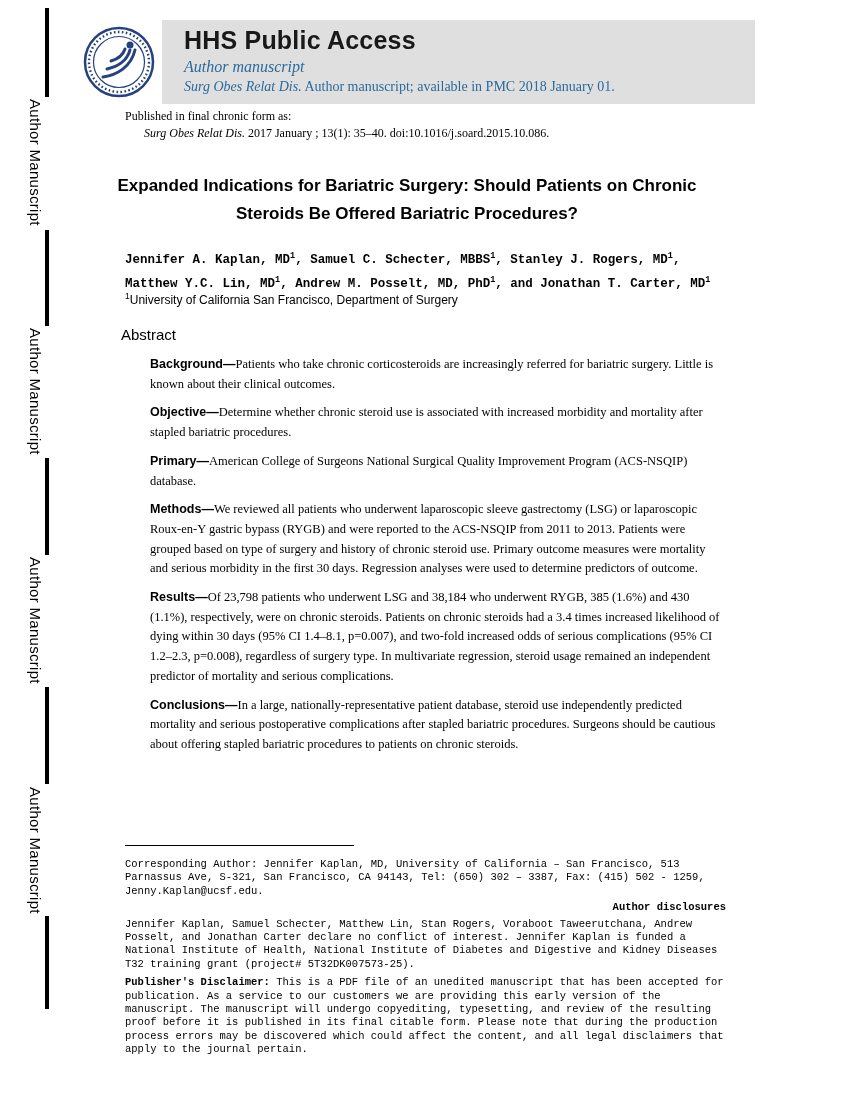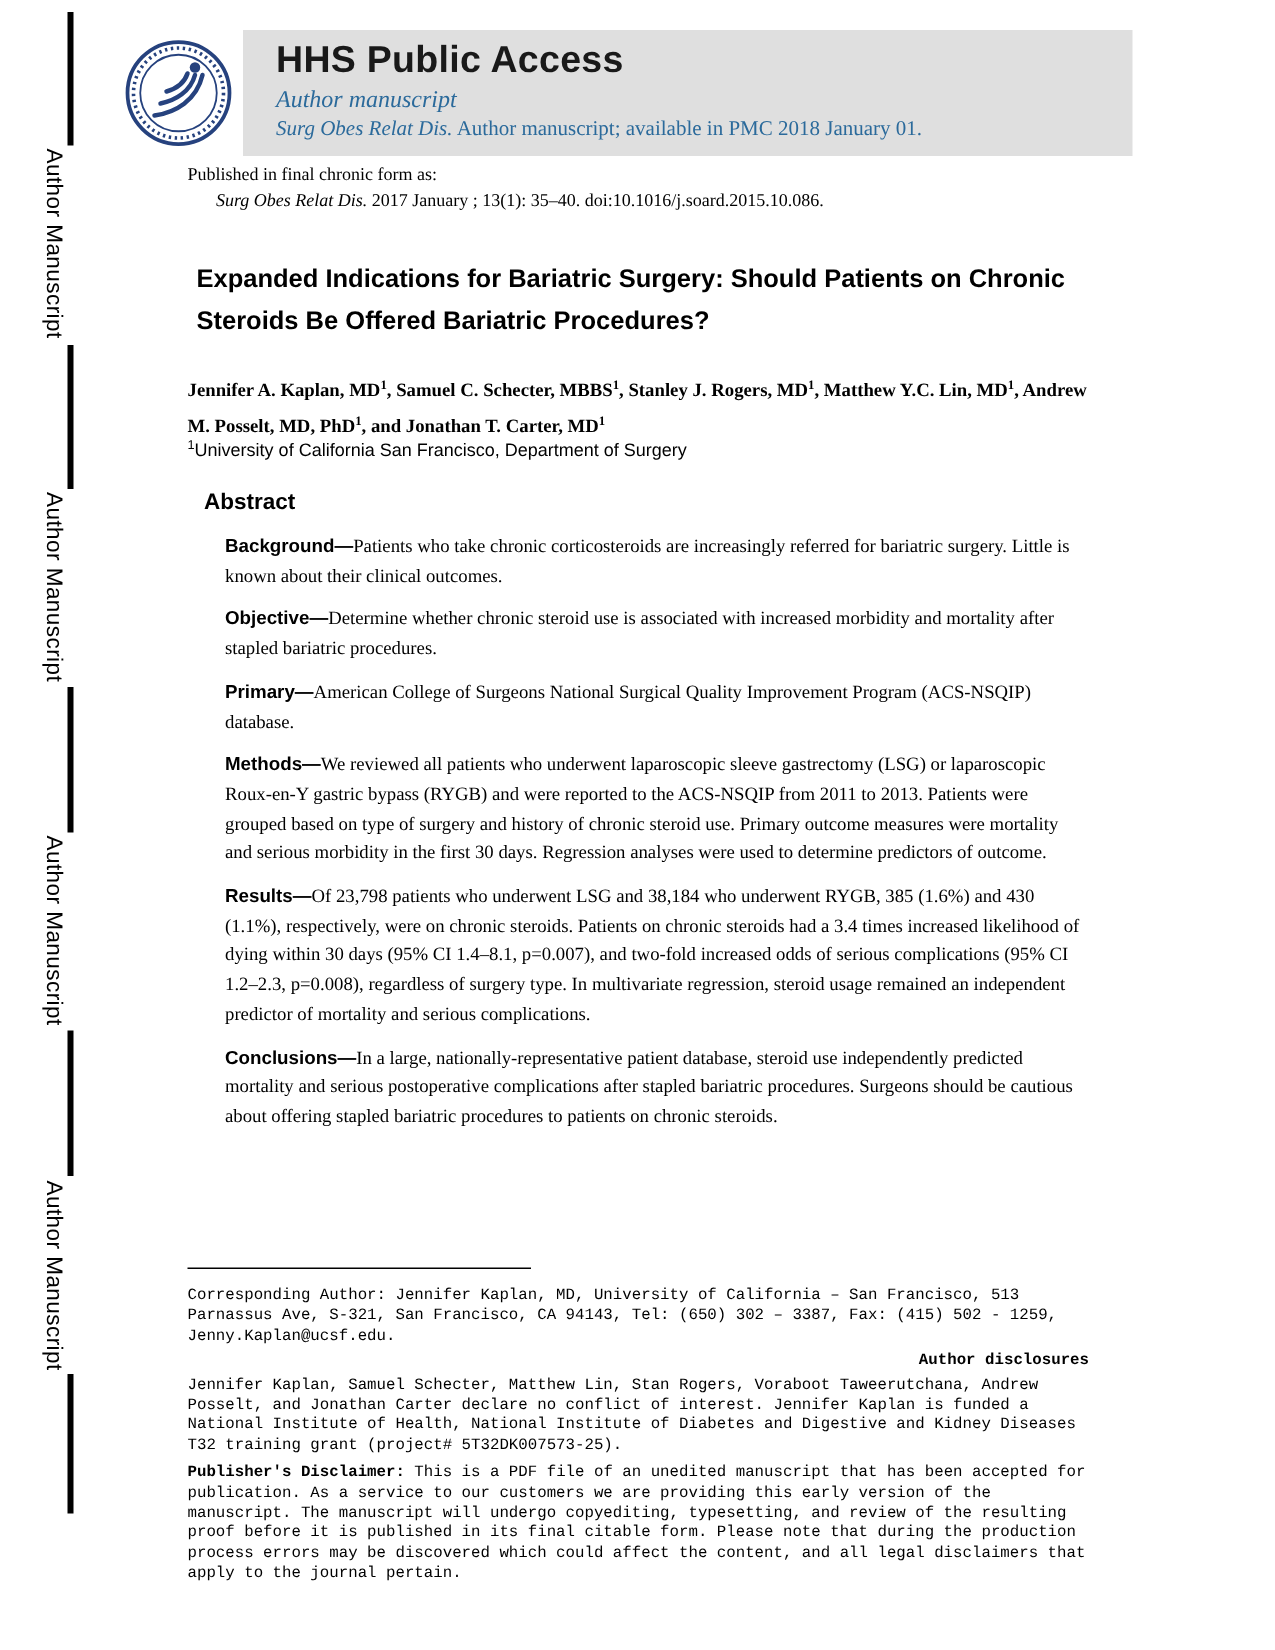--- a/index.html
+++ b/index.html
@@ -24,30 +24,30 @@
   .hhs-title{margin:2px 0 3px;font-family:"Liberation Sans",sans-serif;font-weight:bold;font-size:25px;color:#191919;letter-spacing:.2px;}
   .hhs-sub{margin:0 0 3px;font-size:16px;color:#2b6a9b;}
   .hhs-avail{margin:0;font-size:14px;color:#2b6a9b;}
   .it{font-style:italic;}
 
   
   .pub-line{position:absolute;left:125px;top:109px;font-size:12px;}
   .cite-line{position:absolute;left:133px;top:126px;font-size:12px;margin-left:11px;}
 
   
-  .art-title{position:absolute;left:131px;top:172px;width:600px;margin:0;
-             font-family:"Liberation Sans",sans-serif;font-weight:bold;font-size:17px;line-height:28px;color:#000;}
+  .art-title{position:absolute;left:107px;top:172px;width:600px;margin:0;
+             font-family:"Liberation Sans",sans-serif;font-weight:bold;font-size:17px;line-height:28px;color:#000;text-align:center;}
   .authors{position:absolute;left:125px;top:246px;width:600px;
-           font-family:Liberation Serif, serif;font-weight:bold;font-size:12.5px;line-height:20px;}
+           font-family:Liberation Mono, monospace;font-weight:bold;font-size:12.5px;line-height:20px;}
   .authors sup{font-size:8.5px;}
   .affil{position:absolute;left:125px;top:291px;font-family:"Liberation Sans",sans-serif;font-size:12px;}
   .affil sup{font-size:8.5px;}
 
   
-  .abs-h{position:absolute;left:136px;top:326px;font-family:"Liberation Sans",sans-serif;font-weight:bold;font-size:15px;}
+  .abs-h{position:absolute;left:121px;top:326px;font-family:"Liberation Sans",sans-serif;font-weight:normal;font-size:15px;}
   .abs-wrap{position:absolute;left:150px;top:355px;width:574px;}
   .abs-para{margin:0 0 9px;font-size:12.5px;line-height:19.7px;}
   .abs-label{font-family:"Liberation Sans",sans-serif;font-weight:bold;}
 
   
   .fn-rule{position:absolute;left:125px;top:845px;width:229px;border-top:1.5px solid #000;}
   .fns{position:absolute;left:125px;top:858px;width:601px;font-size:10.5px;line-height:13.4px;font-family:Liberation Mono, monospace;}
   .fn-para{margin:0 0 3px;}
   .fn-bold{font-weight:bold;text-align:right;}
   .fn-pub{margin-top:5px;}

